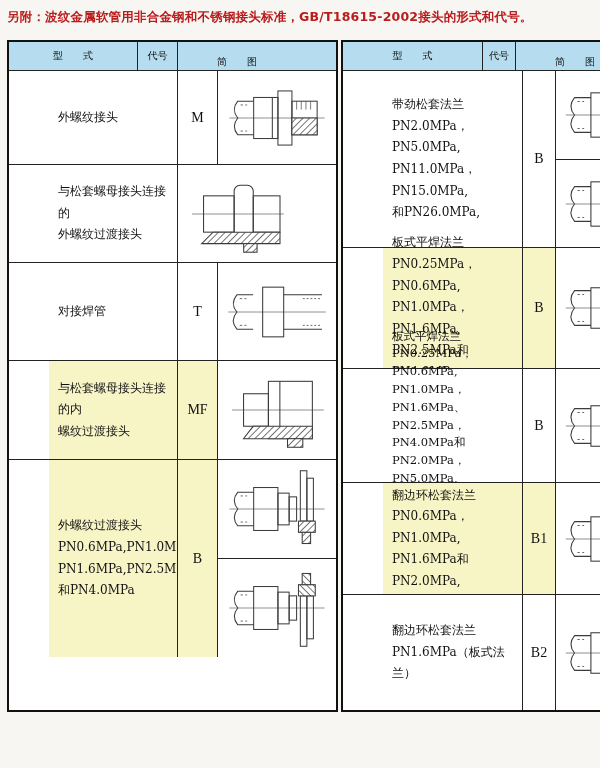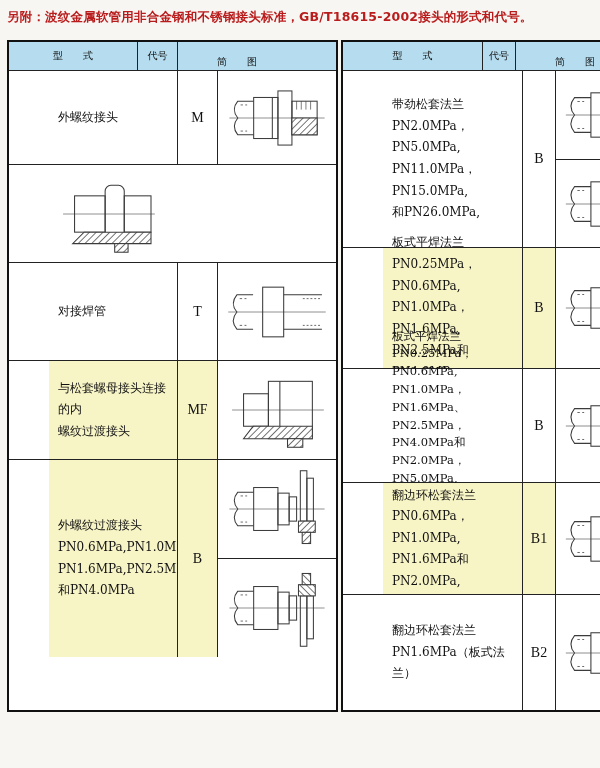--- a/index.html
+++ b/index.html
@@ -182,20 +182,22 @@
         <div class="td code l-code">M</div>
         <div class="td diag l-diag">
           <svg width="106" height="84" viewBox="0 0 110 90" stroke="#3b3b3b" fill="none" stroke-width="1.1">
               <use href="#sym-m"></use>
             </svg>
         </div>
       </div>
 
 
       <div class="tr" style="height:98px">
+        <div class="td type l-type">与松套螺母接头连接的
+外螺纹过渡接头</div>
         <div class="td diag l-diag">
           <svg width="106" height="86" viewBox="0 0 110 90" stroke="#3b3b3b" fill="none" stroke-width="1.1">
               <use href="#sym-mm"></use>
             </svg>
         </div>
       </div>
 
       <div class="tr" style="height:98px">
         <div class="td type l-type">对接焊管</div>
         <div class="td code l-code">T</div>

